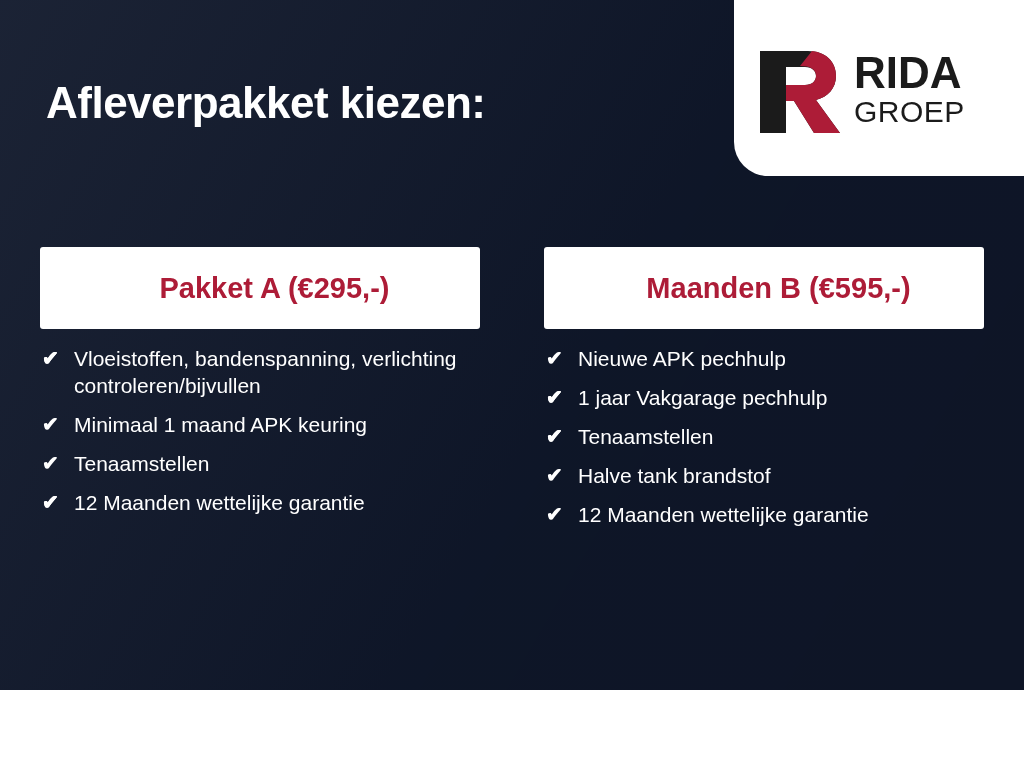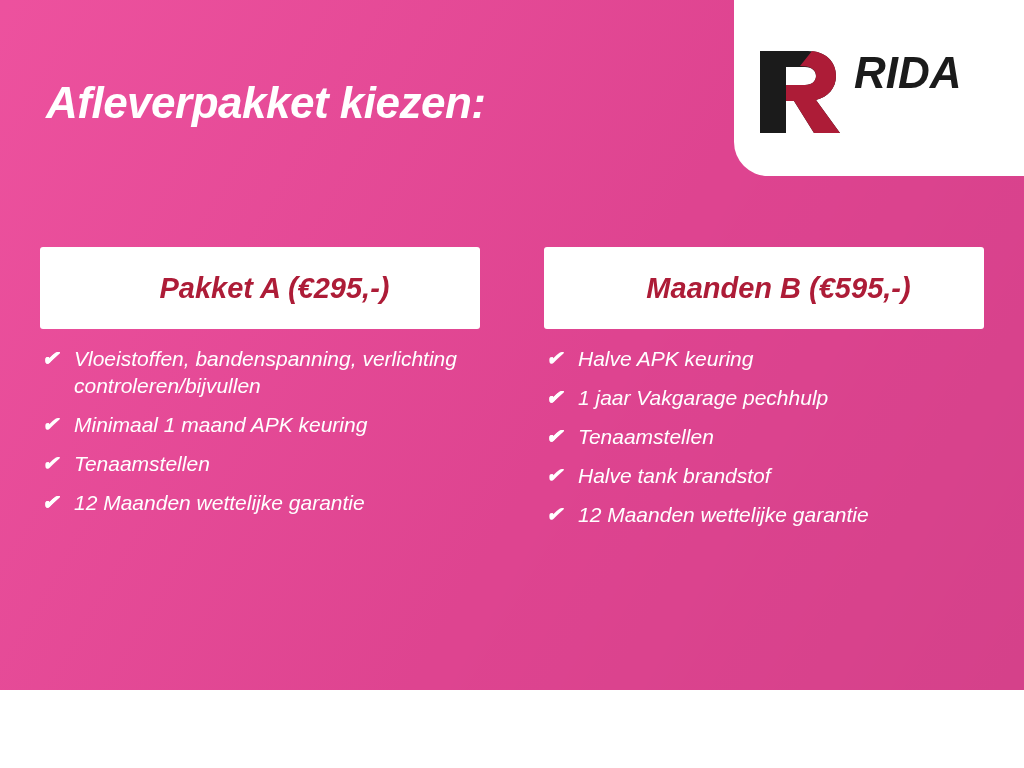--- a/index.html
+++ b/index.html
@@ -10,23 +10,22 @@
     width: 1024px;
     height: 768px;
     background: #ffffff;
     font-family: "Liberation Sans", sans-serif;
     overflow: hidden;
   }
   .slide {
     position: relative;
     width: 1024px;
     height: 768px;
-    background: #ec4899;
+    background: #0f172a;
     overflow: hidden;
-    font-style: italic;
   }
   
   .slide::before {
     content: "";
     position: absolute;
     inset: 0;
     background: linear-gradient(120deg, rgba(255,255,255,0.05) 0%, rgba(0,0,0,0.06) 55%, rgba(0,0,0,0.10) 100%);
     pointer-events: none;
   }
 
@@ -163,20 +162,21 @@
   <div class="logo-plate">
     <div class="logo-inner">
       <div class="logo-mark">
         <svg width="92" height="92" viewBox="0 0 92 92" xmlns="http://www.w3.org/2000/svg">
           <path d="M8 6 H56 C74 6 84 17 84 31 C84 43 76 52 64 55 L88 88 H62 L42 56 H34 V88 H8 Z M34 22 V40 H53 C60 40 64 36 64 31 C64 26 60 22 53 22 Z" fill="#1b1b1b"></path>
           <path d="M60 6 C76 8 84 18 84 31 C84 43 76 52 64 55 L88 88 H62 L42 56 H34 V40 H53 C60 40 64 36 64 31 C64 24 58 21 48 21 Z" fill="#ad1c37"></path>
         </svg>
       </div>
       <div class="logo-words">
         <div class="logo-rida">RIDA</div>
+        <div class="logo-groep">GROEP</div>
       </div>
     </div>
   </div>
 
   <div class="columns">
 
     <div class="column">
       <div class="pkg-header">
         <span class="pkg-header-text">Pakket A (€295,-)</span>
       </div>
@@ -206,21 +206,21 @@
       </ul>
     </div>
 
     <div class="column">
       <div class="pkg-header">
         <span class="pkg-header-text">Maanden B (€595,-)</span>
       </div>
       <ul class="features">
         <li>
           <span class="check">✔</span>
-          <span>Halve APK keuring</span>
+          <span>Nieuwe APK pechhulp</span>
         </li>
         <li>
           <span class="check">✔</span>
         </li>
         <li>
           <span class="check">✔</span>
           <span>1 jaar Vakgarage pechhulp</span>
         </li>
         <li>
           <span class="check">✔</span>

